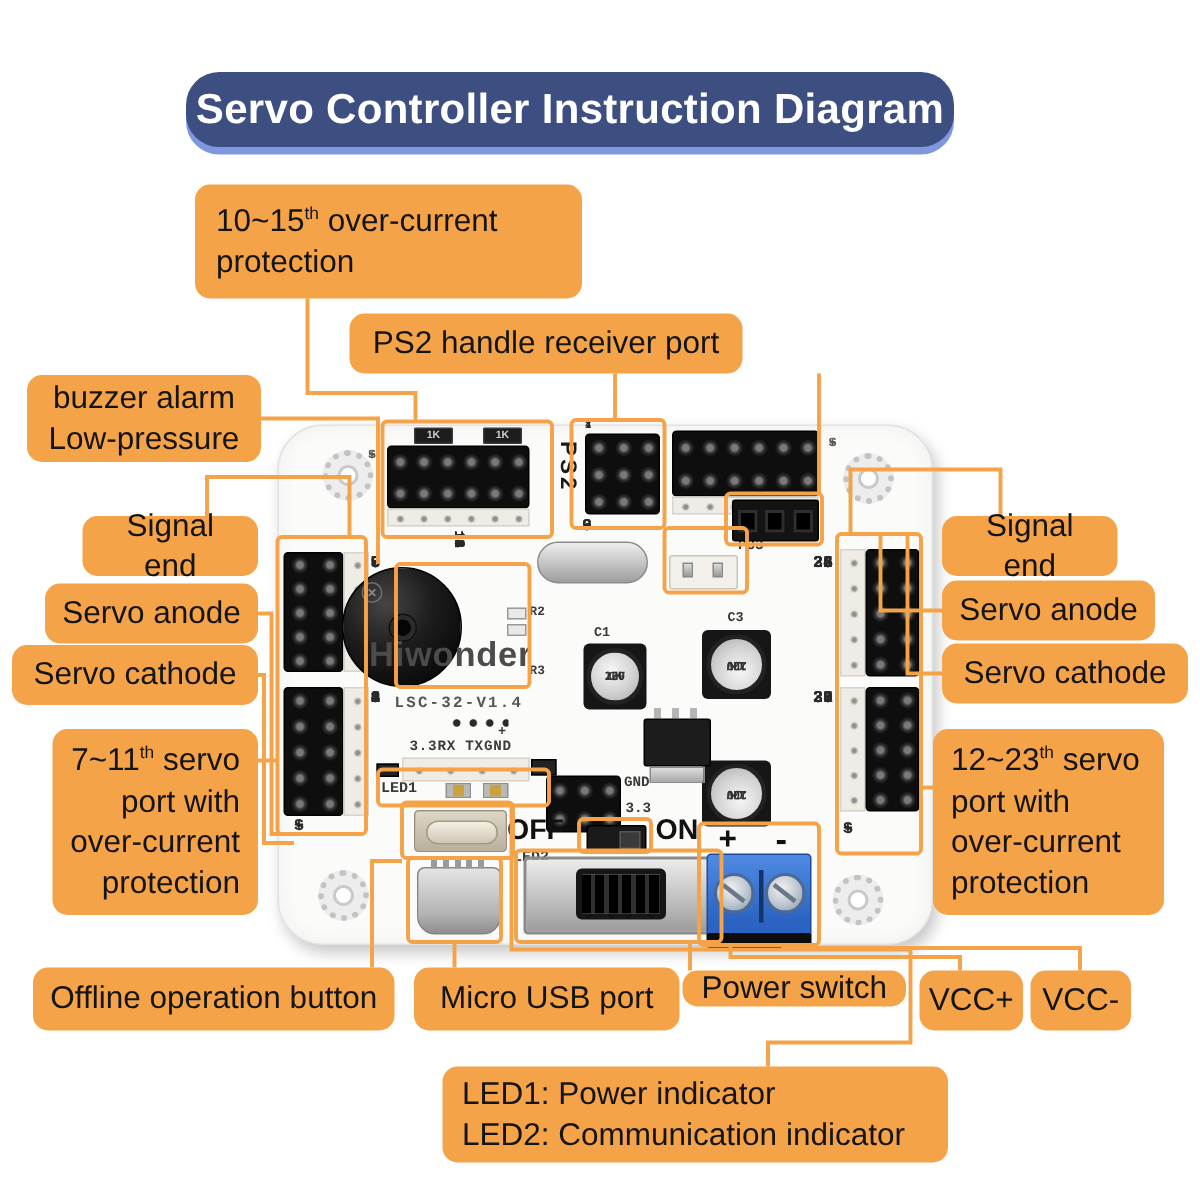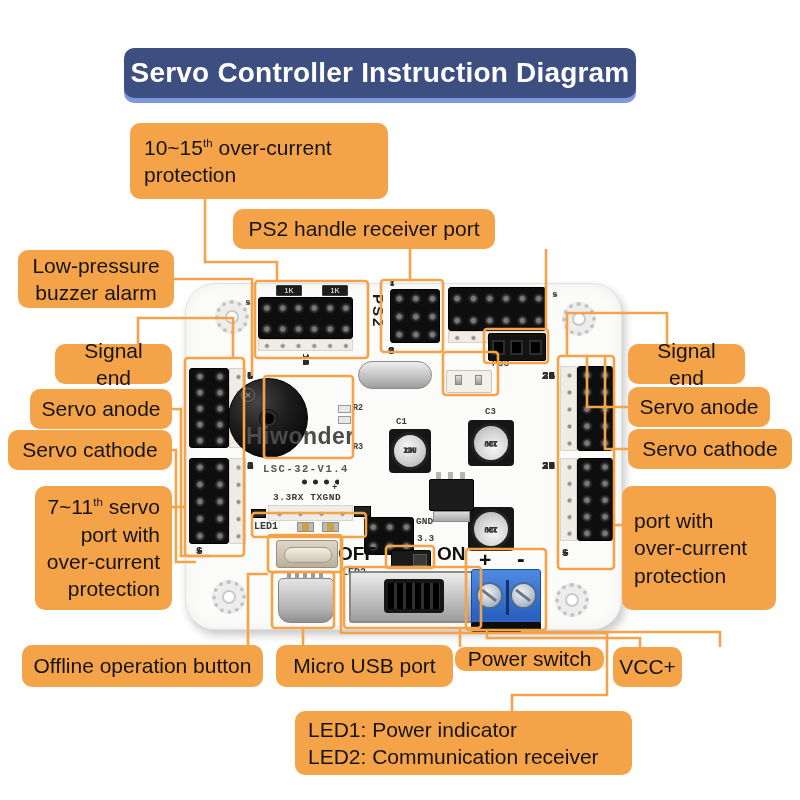--- a/index.html
+++ b/index.html
@@ -1,21 +1,21 @@
 <!DOCTYPE html>
 <html><head>
 <meta charset="utf-8">
 <style>
   html,body{margin:0;padding:0;background:#fff;}
   .stage{position:relative;width:800px;height:800px;background:#ffffff;overflow:hidden;
          font-family:"Liberation Sans",sans-serif;color:#161616;}
 
   
   .banner{position:absolute;left:124px;top:48px;width:512px;height:50px;background:#3D4E80;
-          border-radius:10px;box-shadow:0 5px 0 #7E97DD;color:#fff;font-size:28px;font-weight:700;
+          border-radius:22px;box-shadow:0 5px 0 #7E97DD;color:#fff;font-size:28px;font-weight:700;
           display:flex;align-items:center;justify-content:center;z-index:6;letter-spacing:.2px;}
 
   
   .co{position:absolute;background:#F5A348;border-radius:10px;color:#141414;font-size:21px;
       display:flex;align-items:center;justify-content:center;padding:0 10px;box-sizing:border-box;
       z-index:5;line-height:1.3;text-align:center;}
   .co.col{flex-direction:column;justify-content:center;}
   .co.left{align-items:flex-start;text-align:left;}
   .co.right{align-items:flex-end;text-align:right;}
   .co sup{font-size:.55em;vertical-align:super;line-height:0;margin-top:44px;}
@@ -354,48 +354,50 @@
   </svg>
 
   <div class="co col left" style="left:130px;top:123px;width:258px;height:76px;padding-left:14px;">
     <span class="ln"><span>10~15</span><sup>th</sup><span> over-current</span></span>
     <span class="ln">protection</span>
   </div>
 
   <div class="co" style="left:233px;top:209px;width:262px;height:40px;">PS2 handle receiver port</div>
 
   <div class="co col" style="left:18px;top:250px;width:156px;height:58px;">
+    <span class="ln">buzzer alarm</span>
     <span class="ln">Low-pressure</span>
-    <span class="ln">buzzer alarm</span>
   </div>
 
   <div class="co" style="left:55px;top:344px;width:117px;height:40px;">Signal end</div>
   <div class="co" style="left:30px;top:389px;width:142px;height:40px;">Servo anode</div>
   <div class="co" style="left:8px;top:430px;width:164px;height:40px;">Servo cathode</div>
 
   <div class="co col right" style="left:35px;top:486px;width:137px;height:124px;padding-right:12px;">
     <span class="ln"><span>7~11</span><sup>th</sup><span> servo</span></span>
     <span class="ln">port with</span>
     <span class="ln">over-current</span>
     <span class="ln">protection</span>
   </div>
 
   <div class="co" style="left:628px;top:344px;width:117px;height:40px;">Signal end</div>
   <div class="co" style="left:628px;top:387px;width:142px;height:40px;">Servo anode</div>
   <div class="co" style="left:628px;top:429px;width:164px;height:40px;">Servo cathode</div>
 
   <div class="co col left" style="left:622px;top:486px;width:154px;height:124px;padding-left:12px;">
+    <span class="ln"><span>12~23</span><sup>th</sup><span> servo</span></span>
     <span class="ln">port with</span>
     <span class="ln">over-current</span>
     <span class="ln">protection</span>
   </div>
 
   <div class="co" style="left:22px;top:645px;width:241px;height:42px;">Offline operation button</div>
   <div class="co" style="left:276px;top:645px;width:177px;height:42px;">Micro USB port</div>
   <div class="co" style="left:455px;top:647px;width:149px;height:24px;">Power switch</div>
   <div class="co" style="left:613px;top:647px;width:69px;height:40px;">VCC+</div>
+  <div class="co" style="left:687px;top:647px;width:67px;height:40px;">VCC-</div>
 
   <div class="co col left" style="left:295px;top:711px;width:337px;height:64px;padding-left:13px;">
     <span class="ln">LED1: Power indicator</span>
-    <span class="ln">LED2: Communication receiver</span>
+    <span class="ln">LED2: Communication indicator</span>
   </div>
 
 </div>
 
 </body></html>

